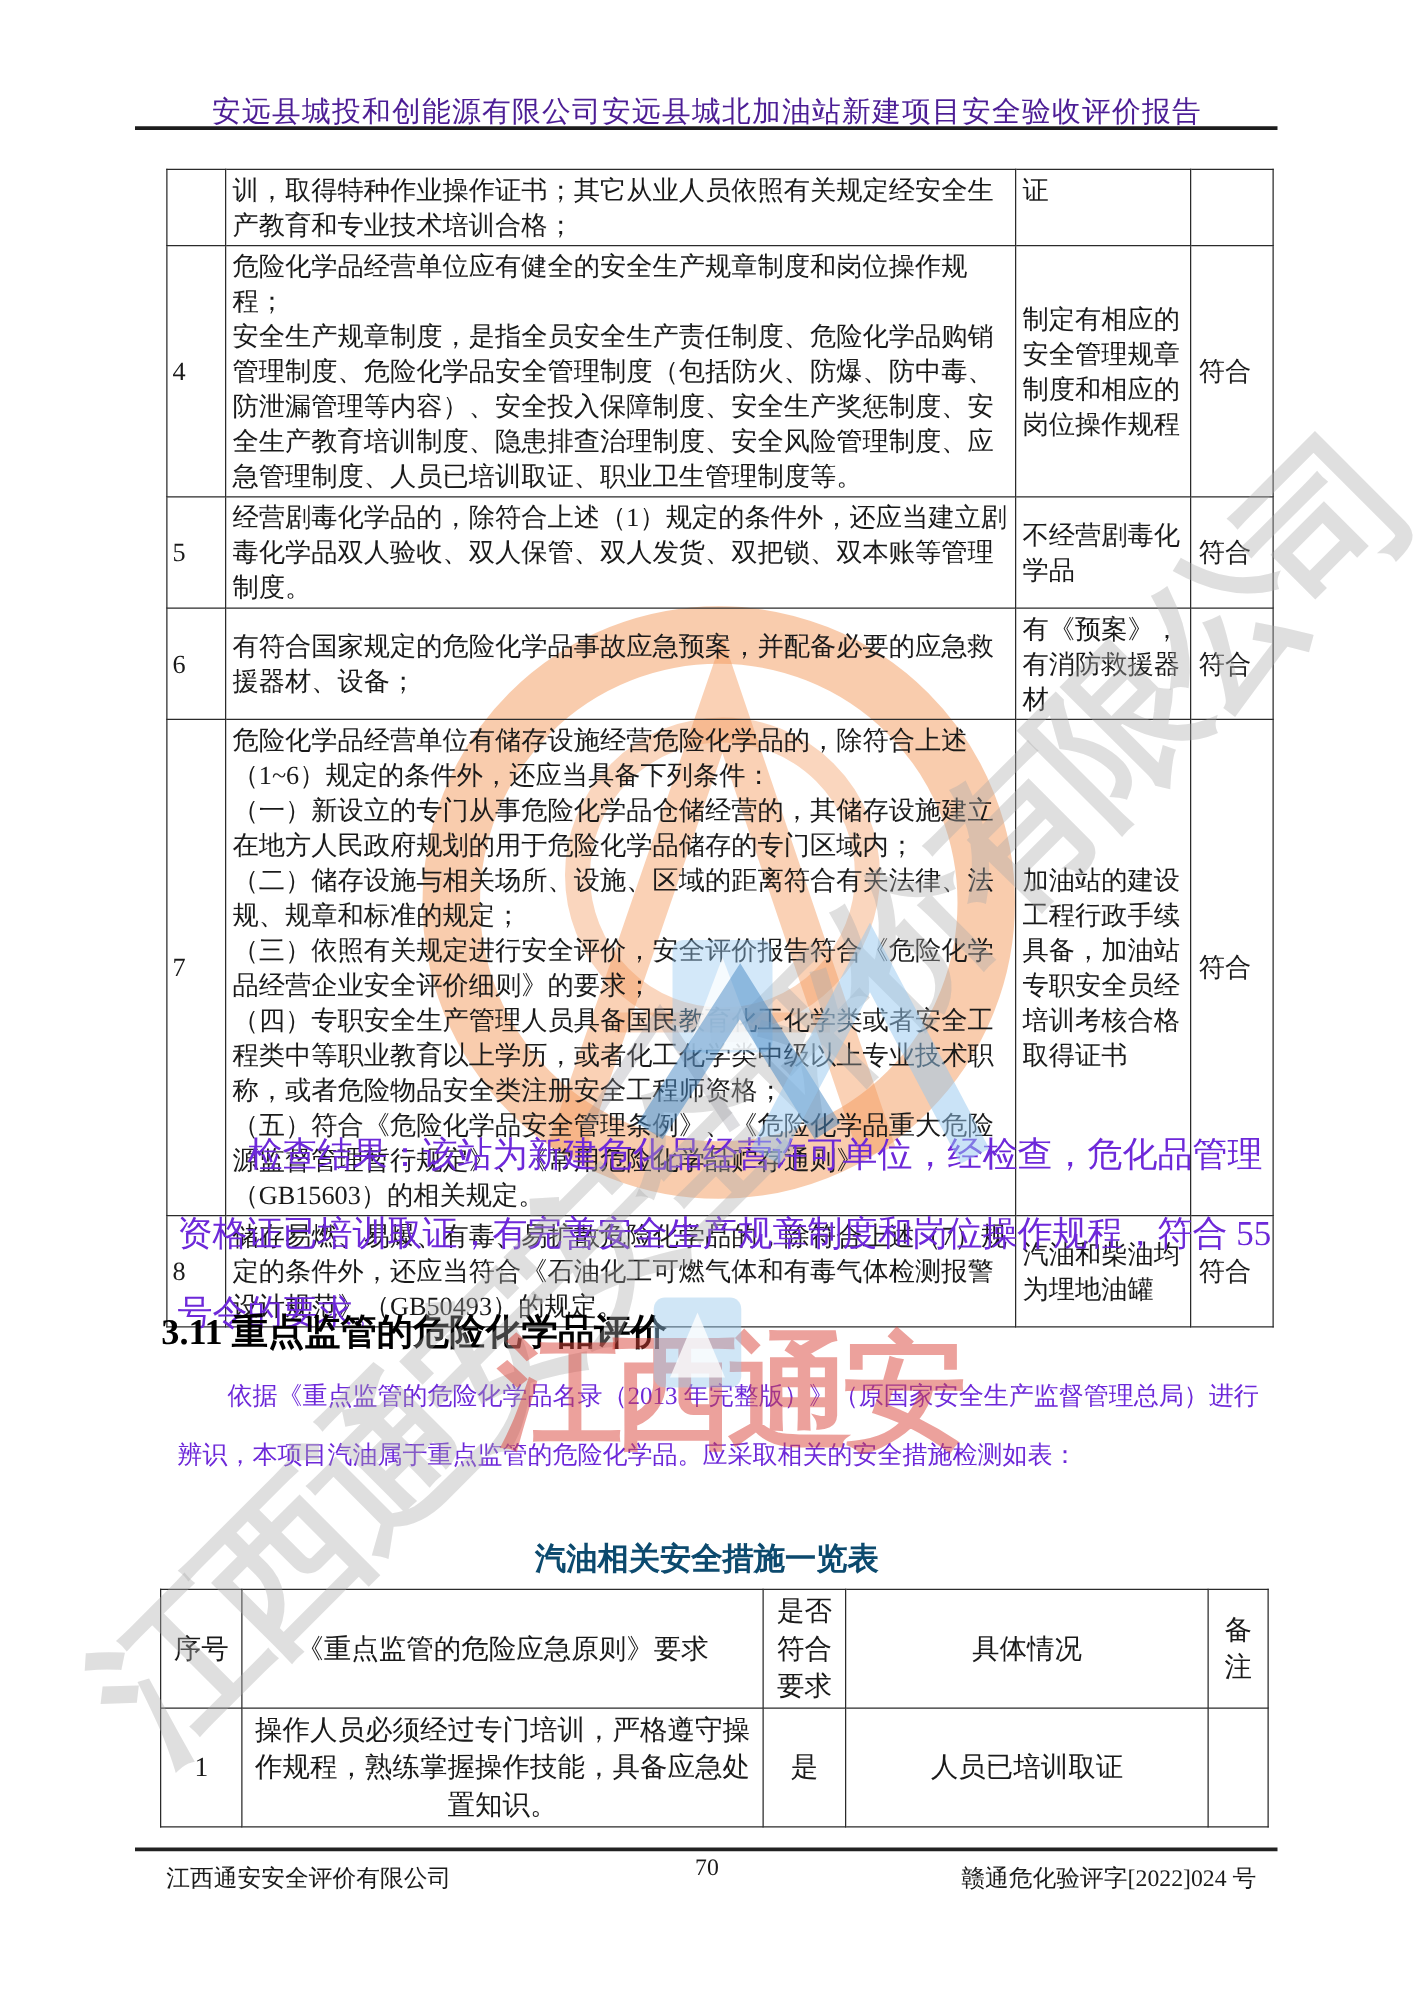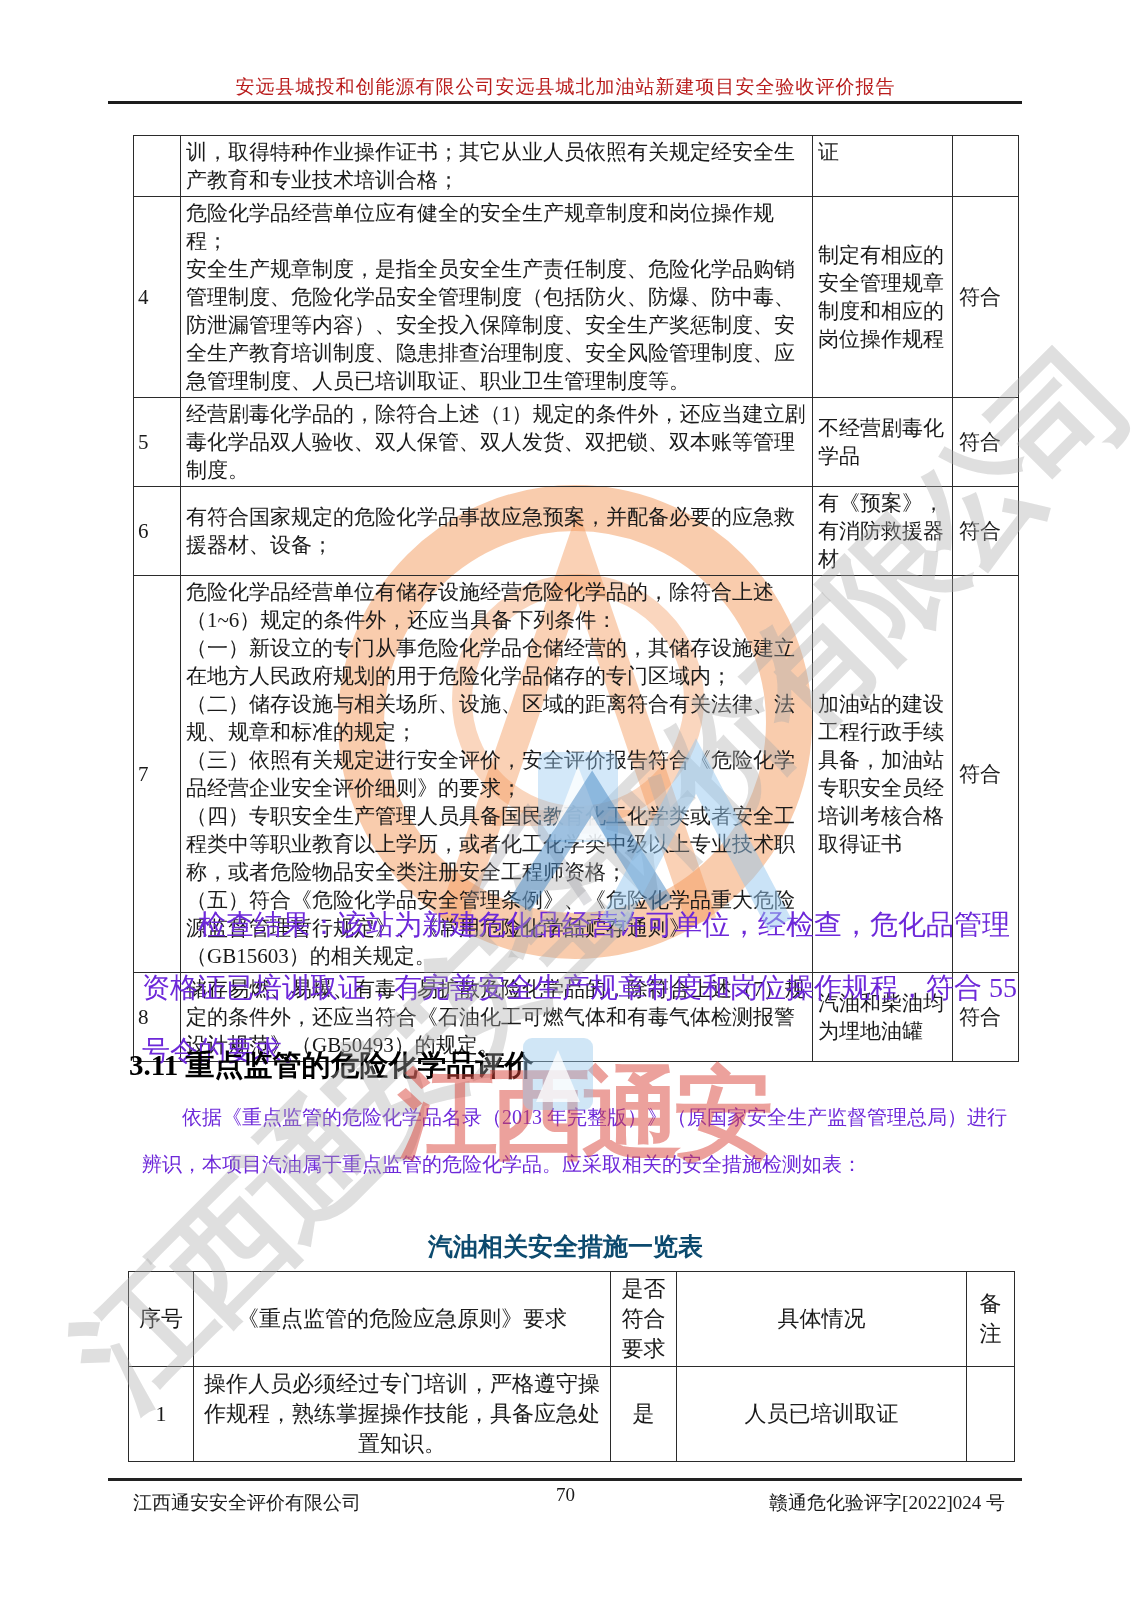--- a/index.html
+++ b/index.html
@@ -6,21 +6,21 @@
   body{
     width:1131px;height:1600px;position:relative;overflow:hidden;
     background:#ffffff;
     font-family:"Liberation Serif","DejaVu Serif",serif;
     color:#1a1a1a;
   }
   .page{position:absolute;inset:0;}
   
   .header-title{
     position:absolute;top:74px;left:0;width:100%;
-    text-align:center;font-size:19px;letter-spacing:1px;color:#b91c1c;
+    text-align:center;font-size:23px;letter-spacing:1px;color:#4c1d95;
   }
   .header-rule{
     position:absolute;top:101px;left:108px;width:914px;height:3px;
     background:#1c1c1c;
   }
   
   table{border-collapse:collapse;table-layout:fixed;}
   td,th{border:1.5px solid #2b2b2b;box-sizing:border-box;
     font-weight:normal;vertical-align:middle;
     padding:2px 5px;overflow:hidden;}

